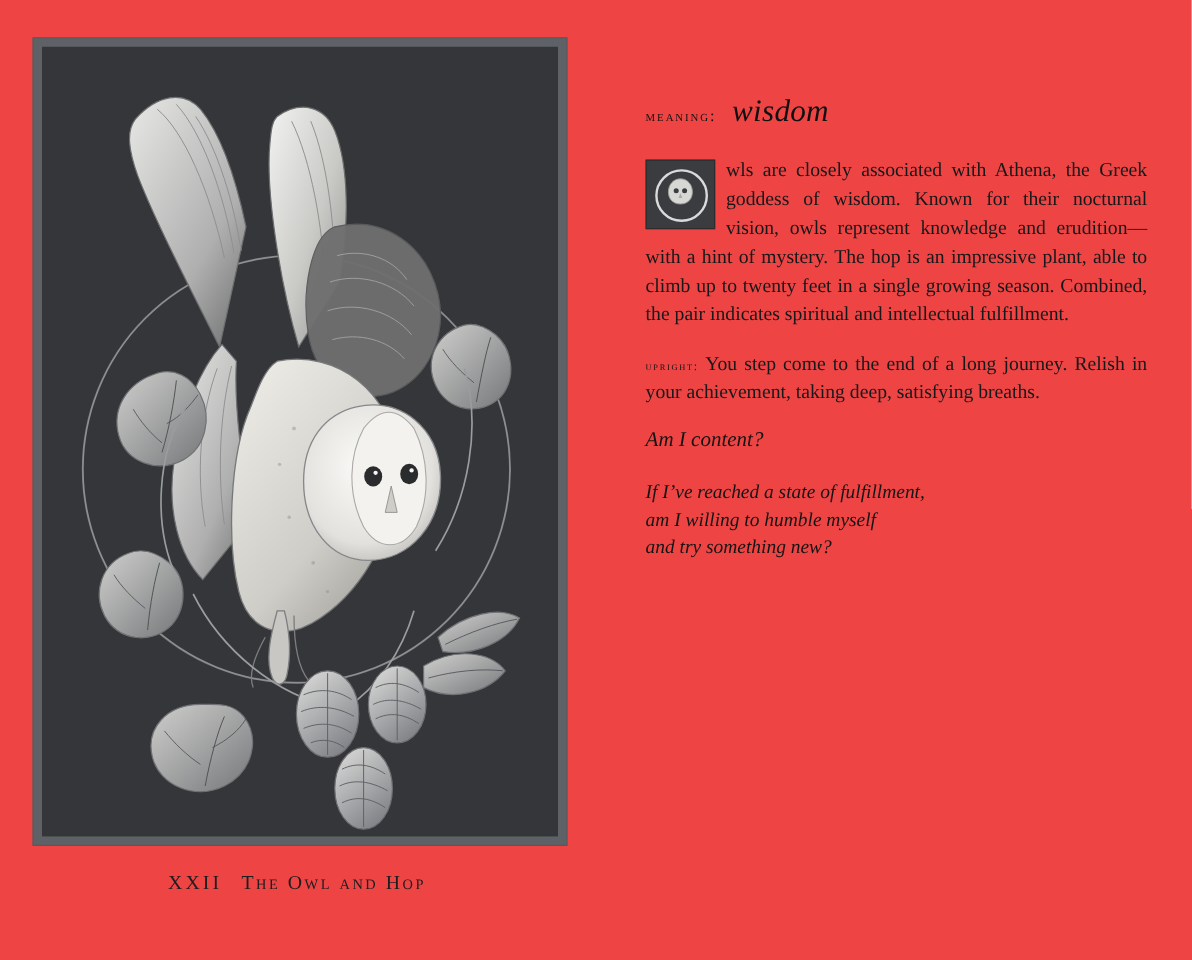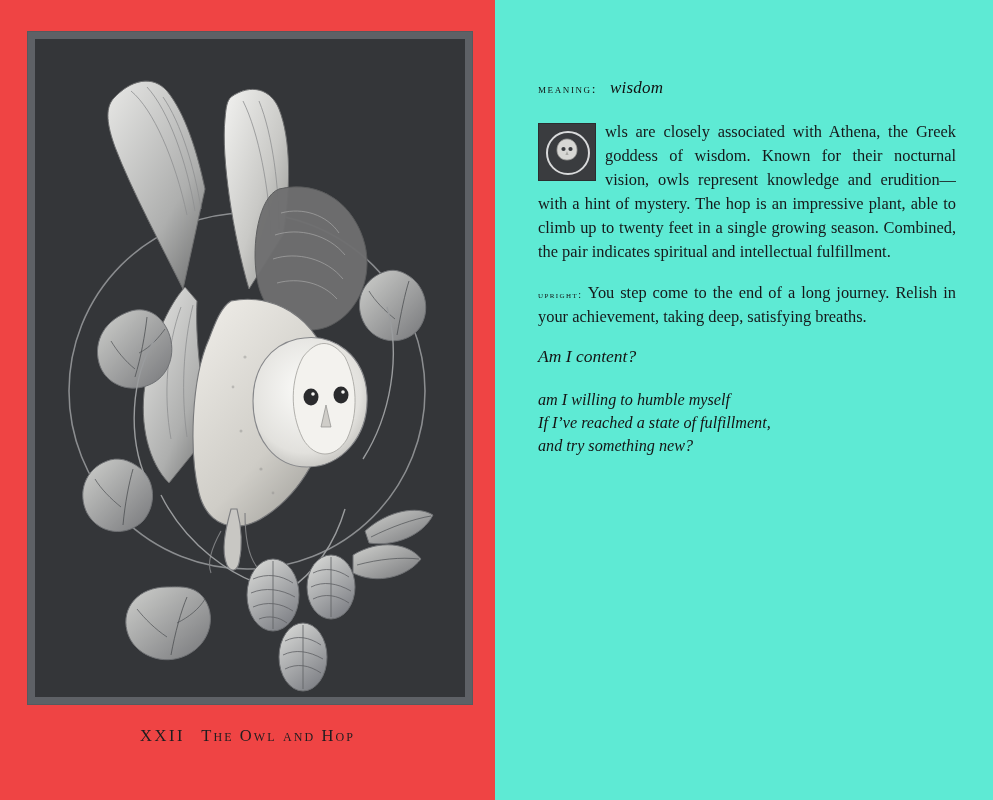--- a/index.html
+++ b/index.html
@@ -63,21 +63,21 @@
   }
   .caption .numeral {
     letter-spacing: 2.6px;
     margin-right: 16px;
   }
   
   .page-right {
     position: relative;
     width: 498px;
     height: 800px;
-    background: #5eead4;
+    background: #ef4444;
     flex: 0 0 498px;
   }
   .text-col {
     position: absolute;
     left: 43px;
     top: 78px;
     width: 418px;
   }
   .meaning-line {
     display: flex;
@@ -87,21 +87,21 @@
   .meaning-label {
     font-size: 13.5px;
     letter-spacing: 1.6px;
     font-variant: small-caps;
     text-transform: lowercase;
     color: #121212;
   }
   .meaning-value {
     font-family: "Liberation Serif", serif;
     font-style: italic;
-    font-size: 17px;
+    font-size: 26px;
     color: #111;
     margin-left: 13px;
     letter-spacing: .2px;
   }
   p.body {
     font-size: 16.4px;
     line-height: 1.46;
     color: #16181a;
     margin: 0 0 17px 0;
     text-align: justify;
@@ -360,22 +360,22 @@
 
       <p class="body">
         <span class="lead-label">Upright:</span>
         <span>You step come to the end of a long journey. Relish in your achievement, taking deep, satisfying breaths.</span>
       </p>
 
 
       <div class="prompts">
         <div class="prompt-1">Am I content?</div>
         <div class="prompt-2">
+          <span>If I’ve reached a state of fulfillment,</span>
           <span>am I willing to humble myself</span>
-          <span>If I’ve reached a state of fulfillment,</span>
           <span>and try something new?</span>
         </div>
       </div>
 
     </div>
   </div>
 
 </div>
 
 </body></html>

